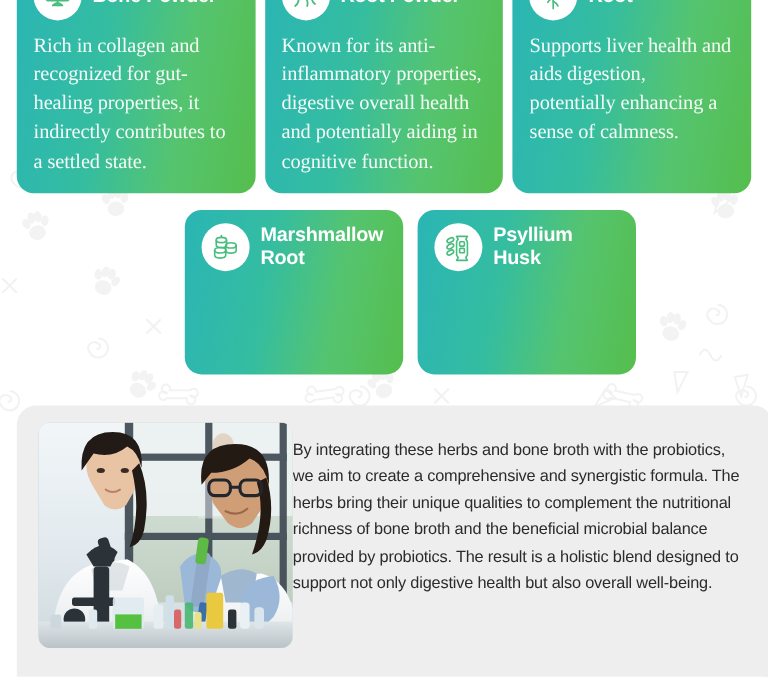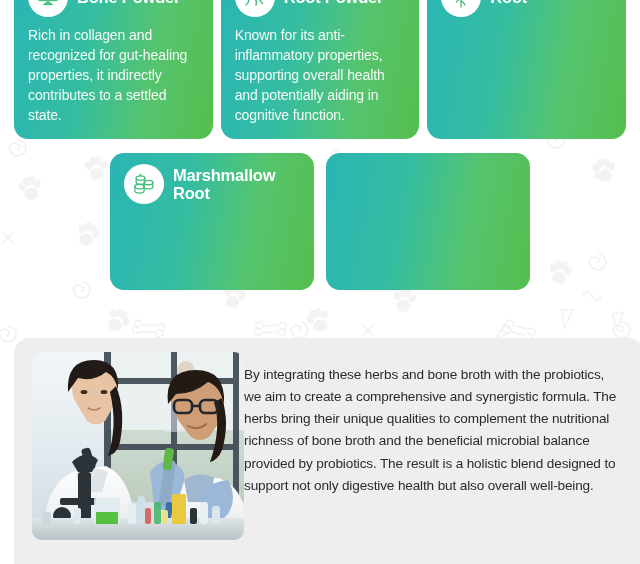--- a/index.html
+++ b/index.html
@@ -40,20 +40,21 @@
 
   .card-row.row-1 {
     margin-top: -34px;       
   }
 
   .card-row.row-2 {
     margin-top: 14px;
     padding-left: 110px;
     padding-right: 110px;
     gap: 12px;
+    margin-left: 44px;
   }
 
   .ing-card {
     flex: 1 1 0;
     border-radius: 14px;
     padding: 11px 14px 14px 14px;
     color: #ffffff;
     background-image: linear-gradient(100deg, #2ab5b5 0%, #35bda0 38%, #55c470 68%, #55be4d 100%);
     display: flex;
     flex-direction: column;
@@ -84,24 +85,25 @@
   .icon-circle svg { display: block; }
 
   .card-title {
     font-size: 16.5px;
     font-weight: bold;
     line-height: 1.12;
     letter-spacing: -0.2px;
   }
 
   .card-desc {
-    font-size: 14px;
+    font-size: 17px;
     line-height: 1.42;
     letter-spacing: -0.1px;
     color: #f4fbf7;
+    font-family: Liberation Serif, serif;
   }
 
   
   .bottom-panel {
     position: absolute;
     left: 14px;
     top: 338px;
     width: 630px;
     height: 226px;
     background: #eeeeee;
@@ -228,35 +230,36 @@
             <circle cx="7" cy="10" r="1.4"></circle>
             <path d="M7 14 q0 5 -3 7"></path>
             <circle cx="17.5" cy="8" r="4.3"></circle>
             <path d="M17.5 12.3 q0 5 3 7"></path>
             <path d="M13 14 q2 4 1 7"></path>
             <path d="M20.5 4.5 q2.5 -1.5 3.5 1"></path>
           </svg>
         </span>
         <span class="card-title">Root Powder</span>
       </div>
-      <div class="card-desc">Known for its anti-inflammatory properties, supporting overall health and potentially aiding in cognitive function.</div>
+      <div class="card-desc">Known for its anti-inflammatory properties, digestive overall health and potentially aiding in cognitive function.</div>
     </div>
 
     <div class="ing-card">
       <div class="card-head">
         <span class="icon-circle">
           <svg width="26" height="26" viewBox="0 0 26 26" fill="none" stroke="#49bd7e" stroke-width="1.4" stroke-linecap="round" stroke-linejoin="round">
             <path d="M13 9 v14"></path>
             <path d="M13 9 L6 3.5 M13 9 L9 2.5 M13 9 L13 2 M13 9 L17 2.5 M13 9 L20 3.5 M13 9 L4 7 M13 9 L22 7"></path>
             <path d="M13 14 q-3 1.5 -4.5 4"></path>
             <path d="M13 17 q3 1.5 4 4"></path>
           </svg>
         </span>
         <span class="card-title">Root</span>
       </div>
+      <div class="card-desc">Supports liver health and aids digestion, potentially enhancing a sense of calmness.</div>
     </div>
 
   </div>
 
   <div class="card-row row-2">
 
     <div class="ing-card">
       <div class="card-head">
         <span class="icon-circle">
           <svg width="26" height="26" viewBox="0 0 26 26" fill="none" stroke="#49bd7e" stroke-width="1.35" stroke-linecap="round" stroke-linejoin="round">
@@ -267,20 +270,33 @@
             <ellipse cx="8.5" cy="15.5" rx="4.6" ry="2.3"></ellipse>
             <path d="M3.9 15.5 v4.3 a4.6,2.3 0 0 0 9.2 0 v-4.3"></path>
             <path d="M9.5 4.8 v-1.6"></path>
           </svg>
         </span>
         <span class="card-title">Marshmallow Root</span>
       </div>
     </div>
 
     <div class="ing-card">
+      <div class="card-head">
+        <span class="icon-circle">
+          <svg width="26" height="26" viewBox="0 0 26 26" fill="none" stroke="#49bd7e" stroke-width="1.35" stroke-linecap="round" stroke-linejoin="round">
+            <path d="M11.5 4 h9 l-1.3 2.4 l1.3 2 v11.2 l-1.3 2 l1.3 2.4 h-9 l1.3 -2.4 l-1.3 -2 V8.4 l1.3 -2 z"></path>
+            <rect x="14" y="8.5" width="4" height="3.6" rx="0.7"></rect>
+            <rect x="14" y="14" width="4" height="3.6" rx="0.7"></rect>
+            <ellipse cx="6.3" cy="7.2" rx="3" ry="1.7" transform="rotate(-28 6.3 7.2)"></ellipse>
+            <ellipse cx="6.3" cy="12.3" rx="3" ry="1.7" transform="rotate(-28 6.3 12.3)"></ellipse>
+            <ellipse cx="6.3" cy="17.4" rx="3" ry="1.7" transform="rotate(-28 6.3 17.4)"></ellipse>
+          </svg>
+        </span>
+        <span class="card-title">Psyllium Husk</span>
+      </div>
     </div>
 
   </div>
 </div>
 
 <div class="bottom-panel">
 
   <div class="lab-photo">
     <svg width="212" height="188" viewBox="0 0 212 188" xmlns="http://www.w3.org/2000/svg">
       <defs>

